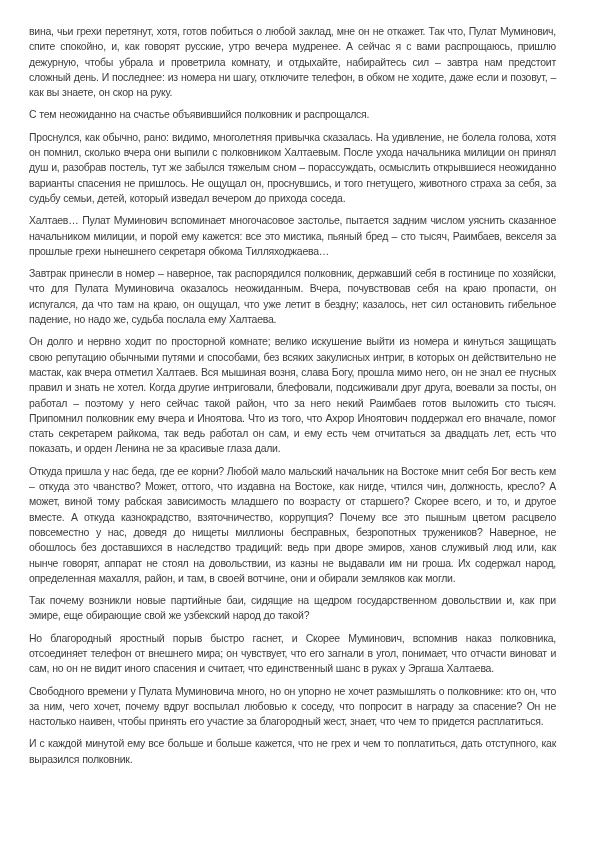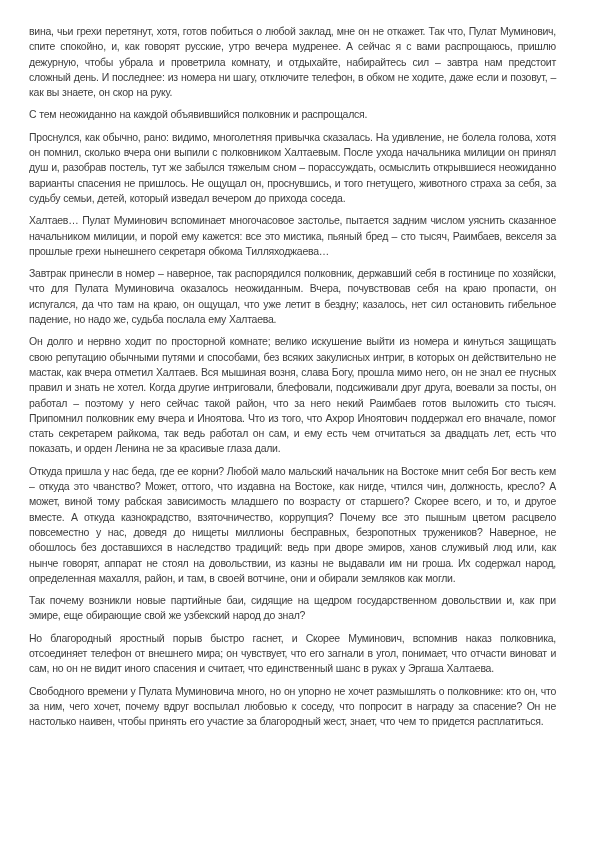--- a/index.html
+++ b/index.html
@@ -30,22 +30,23 @@
     text-align: justify;
     text-align-last: left;
     word-spacing: 0.3px;
   }
 </style>
 </head>
 <body>
 
 <div class="page">
   <p>вина, чьи грехи перетянут, хотя, готов побиться о любой заклад, мне он не откажет. Так что, Пулат Муминович, спите спокойно, и, как говорят русские, утро вечера мудренее. А сейчас я с вами распрощаюсь, пришлю дежурную, чтобы убрала и проветрила комнату, и отдыхайте, набирайтесь сил – завтра нам предстоит сложный день. И последнее: из номера ни шагу, отключите телефон, в обком не ходите, даже если и позовут, – как вы знаете, он скор на руку.</p>
-  <p>С тем неожиданно на каждой объявившийся полковник и распрощался.</p>
+  <p>С тем неожиданно на счастье объявившийся полковник и распрощался.</p>
   <p>Проснулся, как обычно, рано: видимо, многолетняя привычка сказалась. На удивление, не болела голова, хотя он помнил, сколько вчера они выпили с полковником Халтаевым. После ухода начальника милиции он принял душ и, разобрав постель, тут же забылся тяжелым сном – порассуждать, осмыслить открывшиеся неожиданно варианты спасения не пришлось. Не ощущал он, проснувшись, и того гнетущего, животного страха за себя, за судьбу семьи, детей, который изведал вечером до прихода соседа.</p>
   <p>Халтаев…  Пулат Муминович вспоминает многочасовое застолье, пытается задним числом уяснить сказанное начальником милиции, и порой ему кажется: все это мистика, пьяный бред – сто тысяч, Раимбаев, векселя за прошлые грехи нынешнего секретаря обкома Тилляходжаева…</p>
   <p>Завтрак принесли в номер – наверное, так распорядился полковник, державший себя в гостинице по хозяйски, что для Пулата Муминовича оказалось неожиданным. Вчера, почувствовав себя на краю пропасти, он испугался, да что там на краю, он ощущал, что уже летит в бездну; казалось, нет сил остановить гибельное падение, но надо же, судьба послала ему Халтаева.</p>
   <p>Он долго и нервно ходит по просторной комнате; велико искушение выйти из номера и кинуться защищать свою репутацию обычными путями и способами, без всяких закулисных интриг, в которых он действительно не мастак, как вчера отметил Халтаев. Вся мышиная возня, слава Богу, прошла мимо него, он не знал ее гнусных правил и знать не хотел. Когда другие интриговали, блефовали, подсиживали друг друга, воевали за посты, он работал – поэтому у него сейчас такой район, что за него некий Раимбаев готов выложить сто тысяч. Припомнил полковник ему вчера и Иноятова. Что из того, что Ахрор Иноятович поддержал его вначале, помог стать секретарем райкома, так ведь работал он сам, и ему есть чем отчитаться за двадцать лет, есть что показать, и орден Ленина не за красивые глаза дали.</p>
   <p>Откуда пришла у нас беда, где ее корни? Любой мало мальский начальник на Востоке мнит себя Бог весть кем – откуда это чванство? Может, оттого, что издавна на Востоке, как нигде, чтился чин, должность, кресло? А может, виной тому рабская зависимость младшего по возрасту от старшего? Скорее всего, и то, и другое вместе. А откуда казнокрадство, взяточничество, коррупция? Почему все это пышным цветом расцвело повсеместно у нас, доведя до нищеты миллионы бесправных, безропотных тружеников? Наверное, не обошлось без доставшихся в наследство традиций: ведь при дворе эмиров, ханов служивый люд или, как нынче говорят, аппарат не стоял на довольствии, из казны не выдавали им ни гроша. Их содержал народ, определенная махалля, район, и там, в своей вотчине, они и обирали земляков как могли.</p>
-  <p>Так почему возникли новые партийные баи, сидящие на щедром государственном довольствии и, как при эмире, еще обирающие свой же узбекский народ до знал?</p>
+  <p>Так почему возникли новые партийные баи, сидящие на щедром государственном довольствии и, как при эмире, еще обирающие свой же узбекский народ до такой?</p>
   <p>Но благородный яростный порыв быстро гаснет, и Скорее Муминович, вспомнив наказ полковника, отсоединяет телефон от внешнего мира; он чувствует, что его загнали в угол, понимает, что отчасти виноват и сам, но он не видит иного спасения и считает, что единственный шанс в руках у Эргаша Халтаева.</p>
   <p>Свободного времени у Пулата Муминовича много, но он упорно не хочет размышлять о полковнике: кто он, что за ним, чего хочет, почему вдруг воспылал любовью к соседу, что попросит в награду за спасение? Он не настолько наивен, чтобы принять его участие за благородный жест, знает, что чем то придется расплатиться.</p>
+  <p>И с каждой минутой ему все больше и больше кажется, что не грех и чем то поплатиться, дать отступного, как выразился полковник.</p>
 </div>
 
 </body></html>

